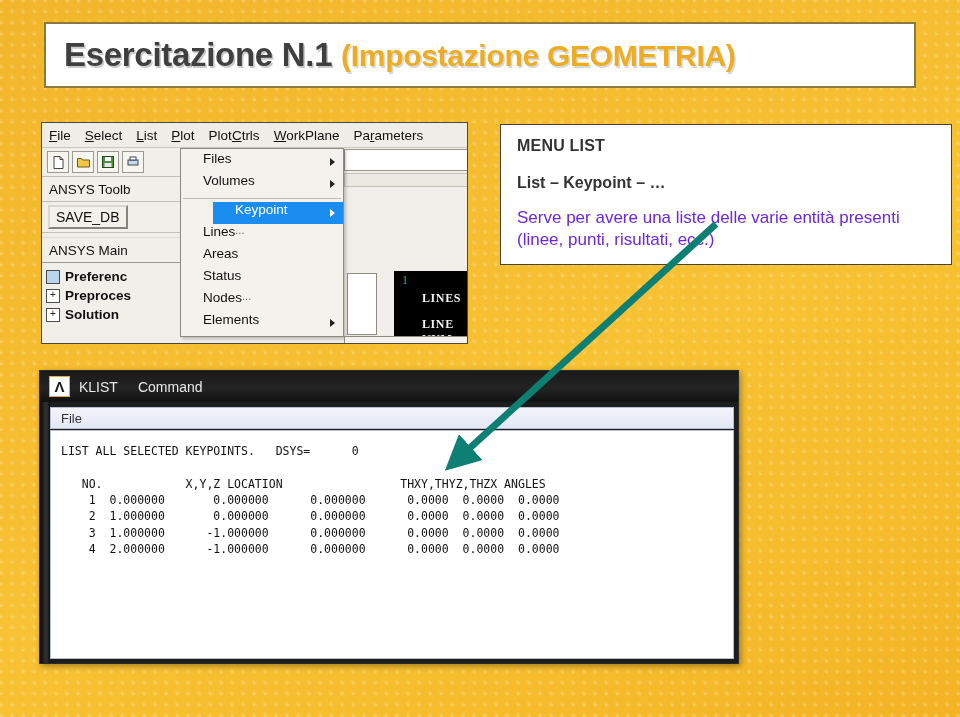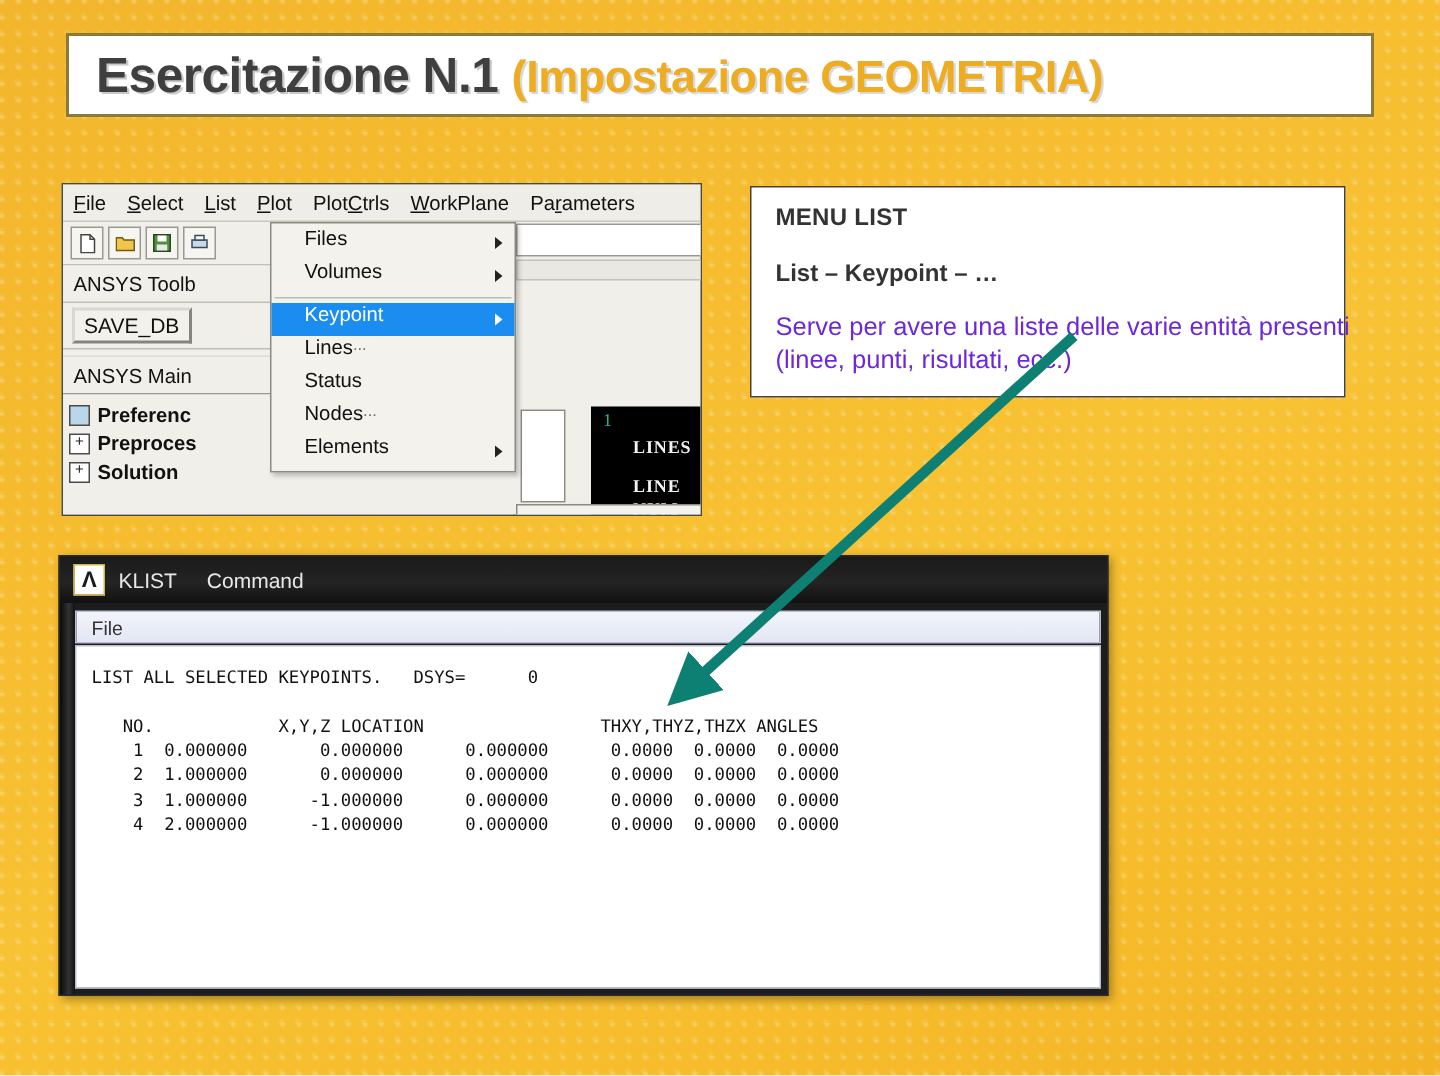--- a/index.html
+++ b/index.html
@@ -13,21 +13,21 @@
     width: 960px; height: 717px;
     background:
       radial-gradient(circle at 12% 6%, rgba(255,255,255,0.16) 0 1.5px, transparent 2.5px) 0 0/11px 11px,
       radial-gradient(circle at 60% 52%, rgba(255,255,255,0.10) 0 1.5px, transparent 2.5px) 5px 5px/11px 11px,
       linear-gradient(155deg, #f2b62c 0%, #f5bb2e 28%, #f7c233 55%, #f6bc2c 80%, #f3b324 100%);
   }
 
   
   #title-box {
     position: absolute; left: 44px; top: 22px;
-    width: 872px; height: 56px;
+    width: 872px; height: 66px;
     background: #ffffff;
     border: 2px solid #8a7b3d;
     box-sizing: border-box;
     display: flex; align-items: center;
     padding-left: 18px;
   }
   #title-text {
     font-size: 33px; font-weight: bold; letter-spacing: -0.3px;
     white-space: nowrap;
   }
@@ -140,21 +140,21 @@
     position: absolute; left: 138px; top: 25px; width: 164px;
     background: #f3f2ec; border: 1px solid #8c8b82;
     box-shadow: 2px 2px 3px rgba(0,0,0,0.22);
     box-sizing: border-box; padding: 2px 0;
     z-index: 20;
   }
   .dd-item {
     position: relative; height: 22px; display: flex; align-items: flex-start;
     font-size: 13.5px; color: #111; padding-left: 22px; white-space: nowrap;
   }
-  .dd-item.sel { background: #1b8cf0; color: #ffffff; }
+  .dd-item.sel { background: #1b8cf0; color: #ffffff; margin-left: 32px; }
   .dd-item .arr {
     position: absolute; right: 8px; top: 50%; transform: translateY(-50%);
     width: 0; height: 0;
     border-left: 5px solid #222; border-top: 4px solid transparent;
     border-bottom: 4px solid transparent;
   }
   .dd-item.sel .arr { border-left-color: #ffffff; }
   .dd-sep { height: 1px; background: #bdbcb3; margin: 3px 2px; }
   .dd-dim { color: #6c6c6c; font-size: 11px; }
 
@@ -166,21 +166,21 @@
     box-sizing: border-box; padding: 3px 0; z-index: 30;
   }
   .sm-item {
     height: 22px; display: flex; align-items: center;
     font-size: 13.5px; color: #111; padding-left: 12px; white-space: nowrap;
   }
 
   
   #callout {
     position: absolute; left: 500px; top: 124px;
-    width: 397px; height: 141px;
+    width: 452px; height: 141px;
     background: #ffffff; border: 1px solid #4a4134;
     box-sizing: border-box; padding: 12px 0 0 16px;
     z-index: 12;
   }
   .co-head { font-size: 16px; font-weight: bold; color: #333; letter-spacing: 0.2px; }
   .co-sub  { font-size: 16px; font-weight: bold; color: #333; margin-top: 19px; }
   .co-body { font-size: 17px; color: #6d28d9; line-height: 1.32; margin-top: 15px;
              width: 394px; }
 
   
@@ -332,20 +332,23 @@
       <div class="dd-sep"></div>
       <div class="dd-item sel">
         <span>Keypoint</span>
         <span class="arr"></span>
       </div>
       <div class="dd-item">
         <span>Lines </span>
           <span class="dd-dim">...</span>
       </div>
       <div class="dd-item">
+        <span>Areas</span>
+      </div>
+      <div class="dd-item">
         <span>Status</span>
       </div>
       <div class="dd-item">
         <span>Nodes </span>
           <span class="dd-dim">...</span>
       </div>
       <div class="dd-item">
         <span>Elements</span>
         <span class="arr"></span>
       </div>

